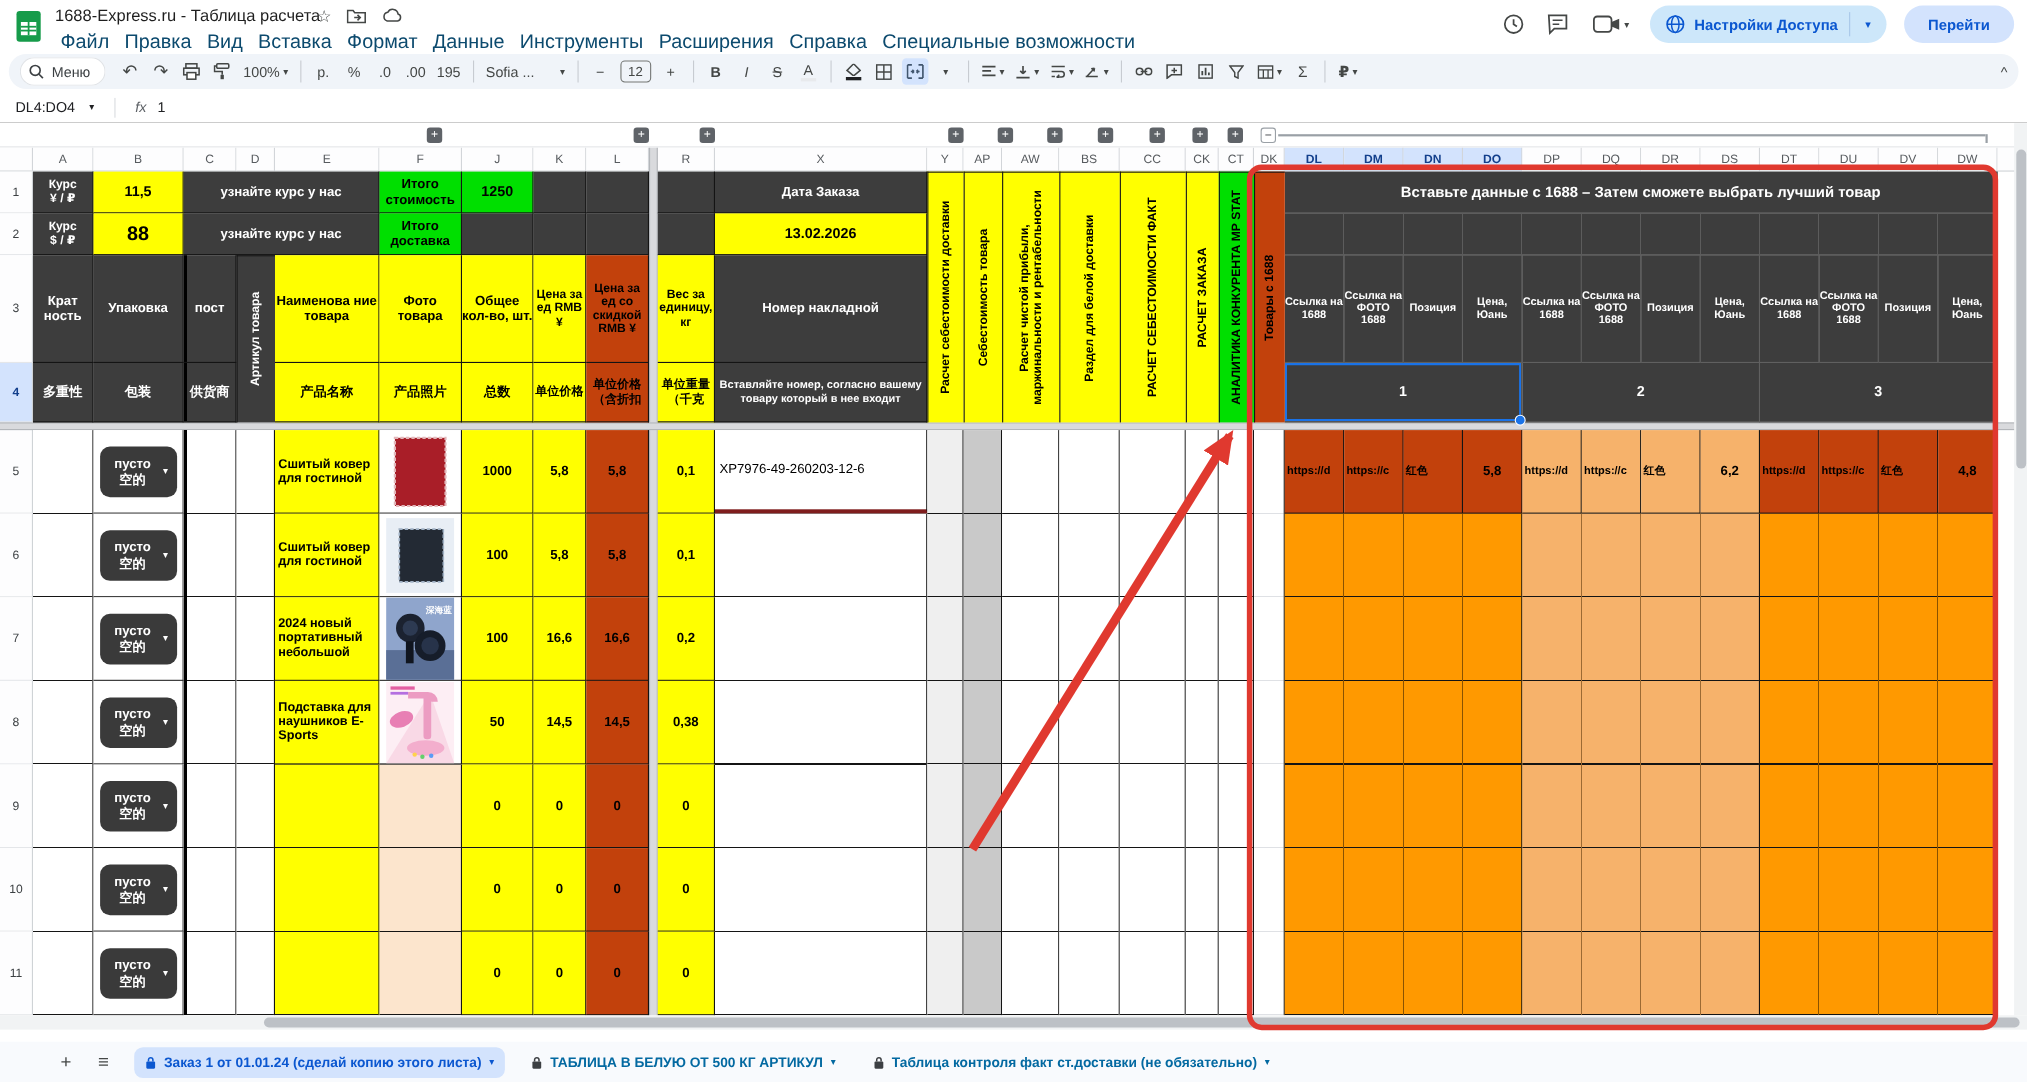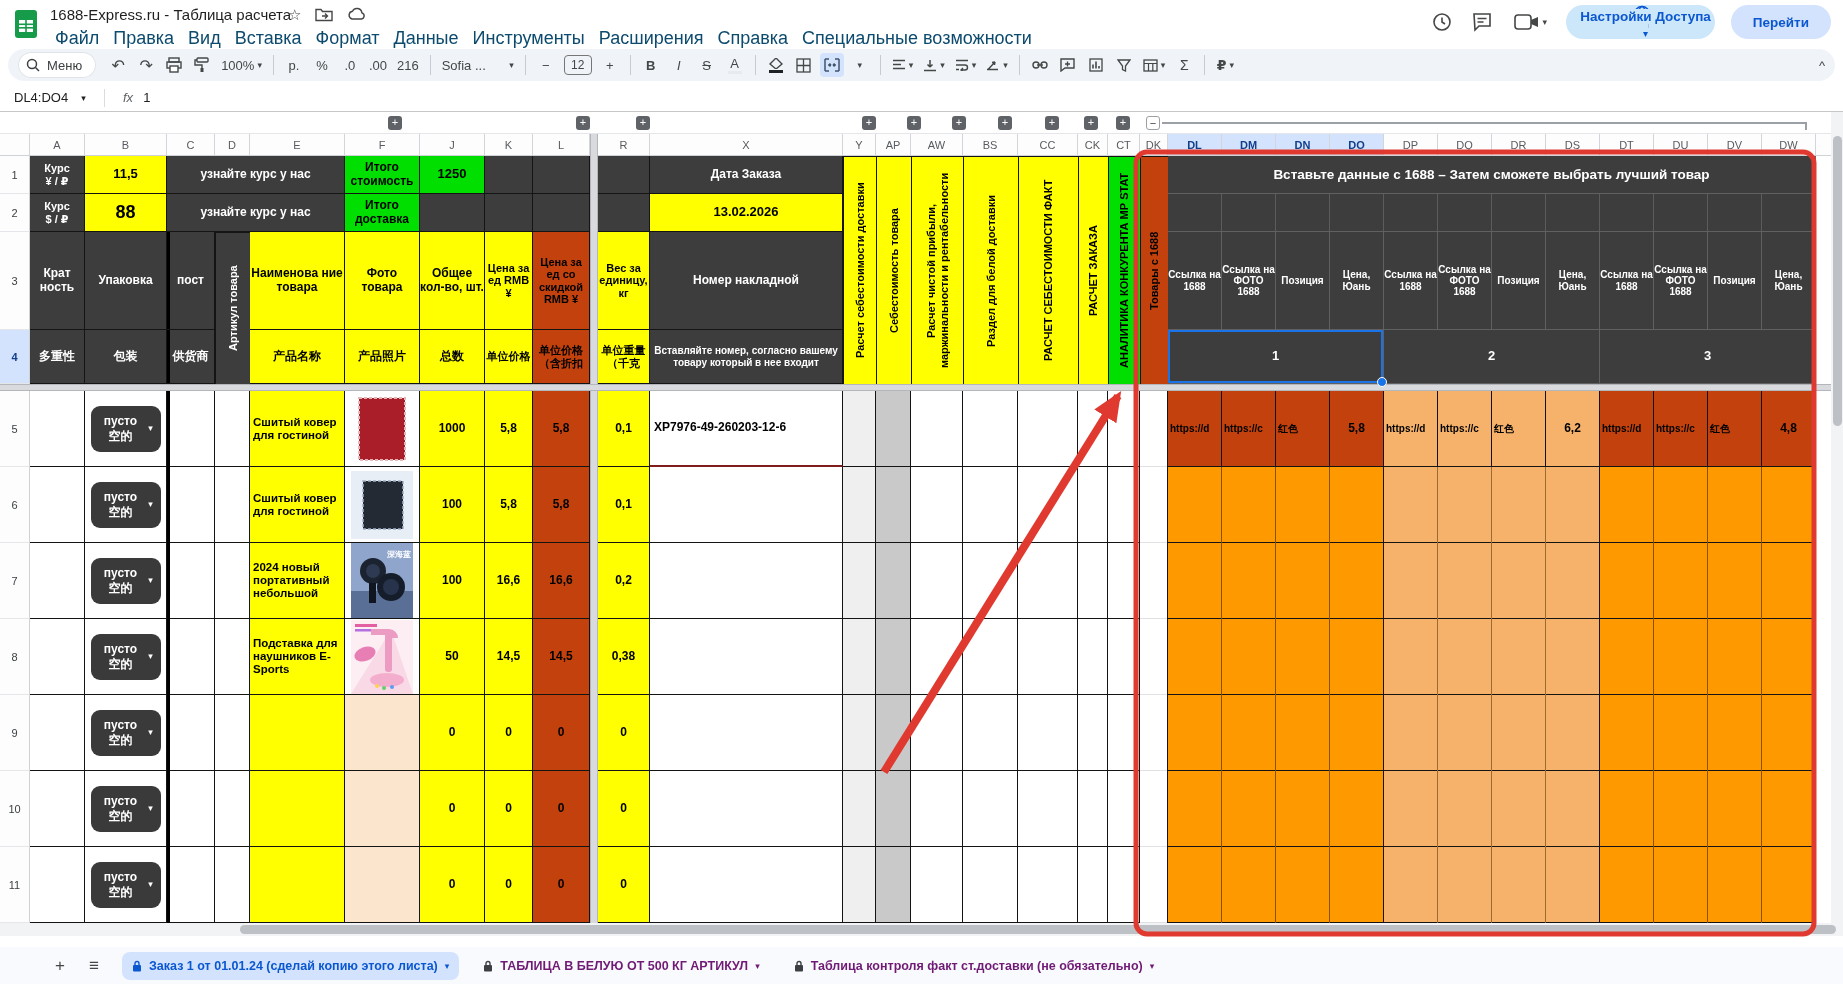--- a/index.html
+++ b/index.html
@@ -10,21 +10,21 @@
   
   .topbar { position:absolute; left:0; top:0; width:100%; height:47px; background:#fff; }
   .logo { position:absolute; left:14px; top:9px; }
   .doc-title { position:absolute; left:50px; top:6px; font-size:15px; color:#1f1f1f; }
   .title-icons { position:absolute; left:288px; top:6px; display:flex; gap:14px; color:#444746; font-size:15px; }
   .menubar { position:absolute; left:48px; top:26px; display:flex; }
   .menubar span { font-size:18px; color:#0c4a6e; padding:2px 7px; border-radius:8px; cursor:default;text-align:right; }
   .top-right { position:absolute; right:12px; top:5px; display:flex; align-items:center; gap:16px; }
   .tr-icon { width:24px; height:24px; display:flex; align-items:center; justify-content:center; color:#444746; }
   .pill { height:34px; border-radius:17px; display:flex; align-items:center; background:#cde7fa; color:#0b57d0; font-size:13.5px; font-weight:700; }
-  .pill.share { padding:0 4px 0 14px;flex-direction:column; }
+  .pill.share { padding:0 4px 0 14px; }
   .pill .sep { width:1px; height:22px; background:#a8c7e8; margin:0 4px 0 10px; }
   .pill .caret-seg { padding:0 10px; font-size:10px; }
   .pill.go { padding:0 22px; background:#d3e3fd; }
 
   
   .toolbar { position:absolute; left:8px; top:49px; width:1827px; height:32px; background:#f0f4f9; border-radius:18px; display:flex; align-items:center; padding:0 10px; color:#444746; }
   .tbtn { height:24px; min-width:24px; border-radius:4px; display:flex; align-items:center; justify-content:center; font-size:13px; padding:0 3px; margin:0 2px; color:#444746; }
   .tbtn.hl { background:#d3e3fd; }
   .tsep { width:1px; height:20px; background:#c7cbd1; margin:0 6px; }
   .menu-pill { background:#fff; border-radius:14px; height:26px; display:flex; align-items:center; padding:0 14px 0 8px; gap:7px; font-size:13px; color:#3c4043; box-shadow:0 0 0 1px #e0e3e7 inset; margin-right:8px; }
@@ -75,21 +75,21 @@
 
   
   .hscroll { position:absolute; left:0; top:923px; width:1843px; height:13px; background:#f1f3f4; }
   .hthumb { position:absolute; left:240px; top:2px; width:1596px; height:9px; background:#bdc1c6; border-radius:5px; }
   .vscroll { position:absolute; right:0; top:112px; width:12px; height:811px; background:#f1f3f4; }
   .vthumb { position:absolute; right:1px; top:24px; width:9px; height:290px; background:#bdc1c6; border-radius:5px; }
 
   
   .tabbar { position:absolute; left:0; top:947px; width:1843px; height:37px; background:#f8fafd; display:flex; align-items:center; gap:6px; padding-left:46px; }
   .tabbtn { width:28px; height:28px; display:flex; align-items:center; justify-content:center; font-size:17px; color:#444746; }
-  .tab { height:28px; border-radius:8px; display:flex; align-items:center; gap:7px; padding:0 10px; font-size:12.5px; color:#701a75; font-weight:700; margin-left:8px; }
+  .tab { height:28px; border-radius:8px; display:flex; align-items:center; gap:7px; padding:0 10px; font-size:12.5px; color:#0369a1; font-weight:700; margin-left:8px; }
   .tab.active { background:#d3e3fd; color:#0b57d0; }
   .tab .tcaret { font-size:9px; }
 
   .anno { position:absolute; left:0; top:0; pointer-events:none; z-index:20; }
   svg text { font-family:"DejaVu Sans",sans-serif; }
 </style>
 </head>
 <body>
 
 <div class="app">
@@ -187,21 +187,21 @@
       </span>
     <span class="tbtn">
         <span>100%</span>
         <span class="caret">▾</span>
       </span>
     <span class="tsep"></span>
     <span class="tbtn">р.</span>
     <span class="tbtn">%</span>
     <span class="tbtn">.0</span>
     <span class="tbtn">.00</span>
-    <span class="tbtn">216</span>
+    <span class="tbtn">195</span>
     <span class="tsep"></span>
     <span class="tbtn" style="width:78px;justify-content:space-between">
         <span>Sofia ...</span>
         <span class="caret">▾</span>
       </span>
     <span class="tsep"></span>
     <span class="tbtn">−</span>
     <span class="fs-box">12</span>
     <span class="tbtn">+</span>
     <span class="tsep"></span>
@@ -564,21 +564,21 @@
     <div class="c or" style="grid-area:14/10/15/11">0</div>
 
     <div class="c yl" style="grid-area:8/12/9/13">0,1</div>
     <div class="c yl" style="grid-area:9/12/10/13">0,1</div>
     <div class="c yl" style="grid-area:10/12/11/13">0,2</div>
     <div class="c yl" style="grid-area:11/12/12/13">0,38</div>
     <div class="c yl" style="grid-area:12/12/13/13">0</div>
     <div class="c yl" style="grid-area:13/12/14/13">0</div>
     <div class="c yl" style="grid-area:14/12/15/13">0</div>
 
-    <div class="c wh" style="grid-area:8/13/9/14;font-weight:700;justify-content:flex-start;padding-left:4px;border-right:1px solid #141414;border-bottom:2px solid #7f1d1d">XP7976-49-260203-12-6</div>
+    <div class="c wh" style="grid-area:8/13/9/14;font-weight:400;justify-content:flex-start;padding-left:4px;border-right:1px solid #141414;border-bottom:4px solid #7f1d1d">XP7976-49-260203-12-6</div>
     <div class="wh" style="grid-area:9/13/15/14;border-right:1px solid #141414;background-image:repeating-linear-gradient(to bottom,transparent 0 75px,#141414 75px 76px)"></div>
 
     <div style="grid-area:8/14/15/15;background:#efefef;border-right:1px solid #141414;background-image:repeating-linear-gradient(to bottom,transparent 0 75px,#141414 75px 76px)"></div>
     <div style="grid-area:8/15/15/16;background:#c9c9c9;border-right:1px solid #141414;background-image:repeating-linear-gradient(to bottom,transparent 0 75px,#141414 75px 76px)"></div>
     <div class="wh" style="grid-area:8/16/15/17;border-right:1px solid #141414;background-image:repeating-linear-gradient(to bottom,transparent 0 75px,#141414 75px 76px)"></div>
     <div class="wh" style="grid-area:8/17/15/18;border-right:1px solid #141414;background-image:repeating-linear-gradient(to bottom,transparent 0 75px,#141414 75px 76px)"></div>
     <div class="wh" style="grid-area:8/18/15/19;border-right:1px solid #141414;background-image:repeating-linear-gradient(to bottom,transparent 0 75px,#141414 75px 76px)"></div>
     <div class="wh" style="grid-area:8/19/15/20;border-right:1px solid #141414;background-image:repeating-linear-gradient(to bottom,transparent 0 75px,#141414 75px 76px)"></div>
     <div class="wh" style="grid-area:8/20/15/21;border-right:1px solid #141414;background-image:repeating-linear-gradient(to bottom,transparent 0 75px,#141414 75px 76px)"></div>
     <div class="wh" style="grid-area:8/21/15/22;border-right:1px solid #141414;background-image:repeating-linear-gradient(to bottom,transparent 0 75px,#dfe1e5 75px 76px)"></div>

